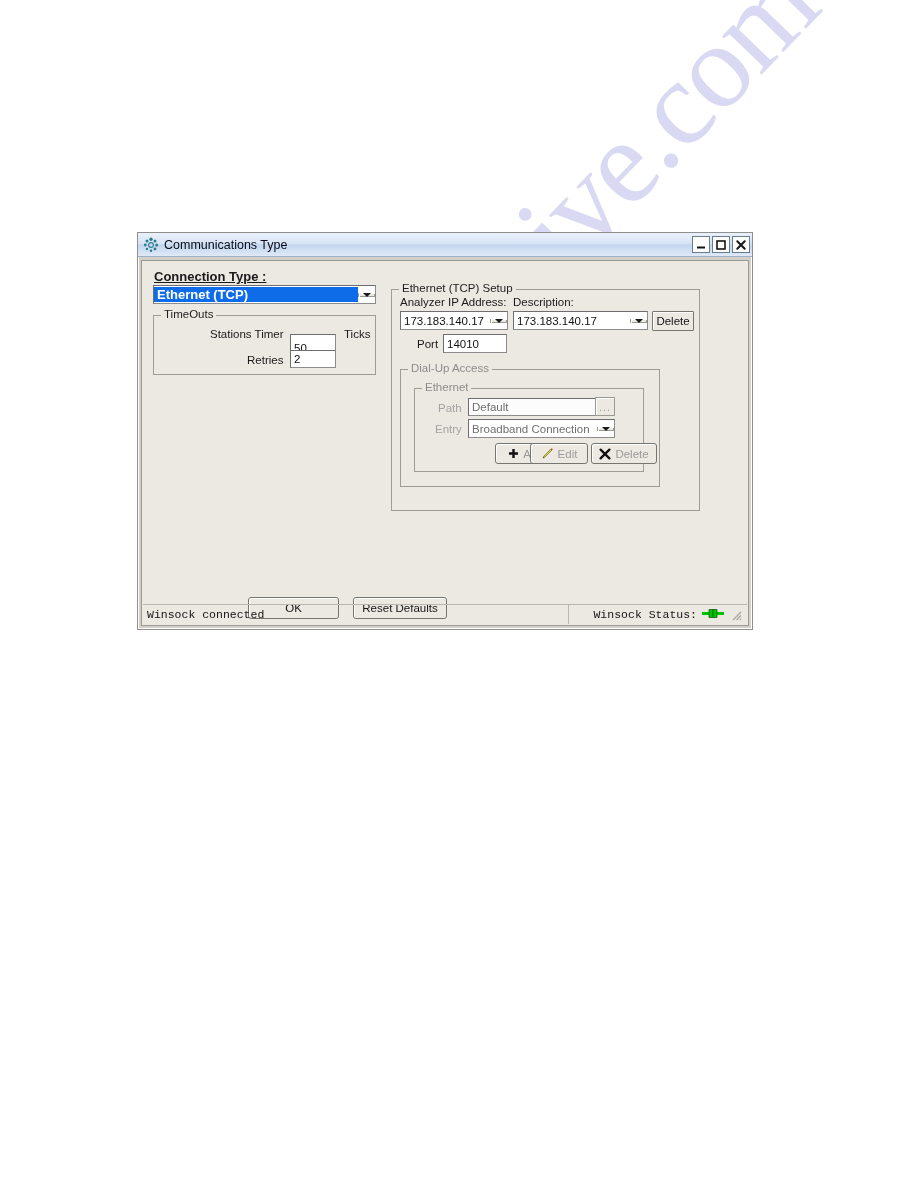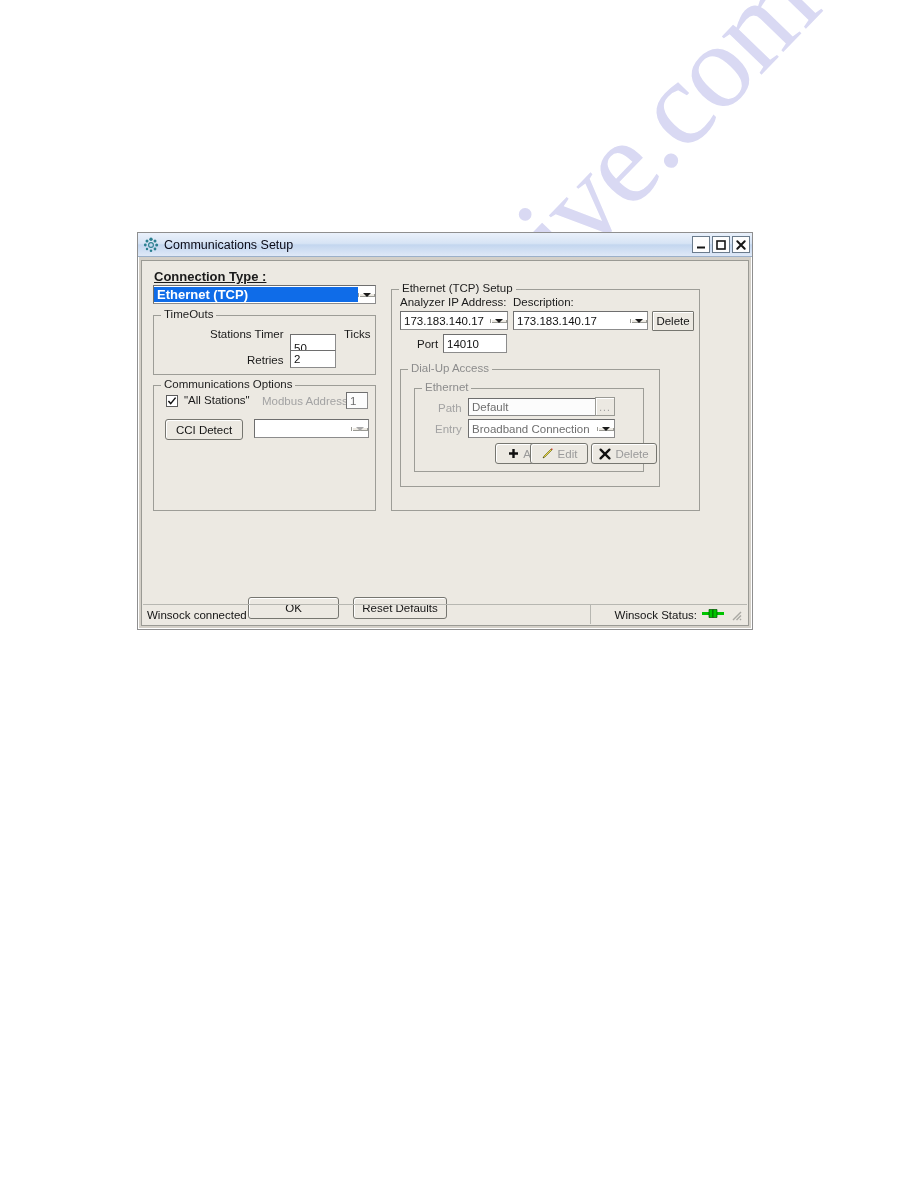--- a/index.html
+++ b/index.html
@@ -160,20 +160,21 @@
     box-shadow:inset 1px 1px 0 #ffffff;
     line-height:1;padding-bottom:2px;
   }
 
   
   .statusbar{
     position:absolute;left:1px;right:1px;bottom:1px;height:20px;
     border-top:1px solid #b7b7b1;
     display:flex;align-items:center;
     box-sizing:border-box;
+    font-family:Liberation Mono, monospace;
   }
   .status-left{
     flex:1 1 auto;font-size:11.5px;color:#141414;
     padding-left:4px;white-space:nowrap;overflow:hidden;
     border-right:1px solid #b7b7b1;height:100%;
     display:flex;align-items:center;
   }
   .status-right{
     flex:0 0 auto;display:flex;align-items:center;gap:5px;
     padding:0 4px;font-size:11.5px;color:#141414;white-space:nowrap;margin-left:20px;
@@ -198,21 +199,21 @@
           <circle cx="13.7" cy="8" r="1.5"></circle>
           <circle cx="12" cy="12" r="1.4"></circle>
           <circle cx="8" cy="13.7" r="1.3"></circle>
           <circle cx="4" cy="12" r="1.2"></circle>
           <circle cx="2.3" cy="8" r="1.4"></circle>
           <circle cx="4" cy="4" r="1.5"></circle>
         </g>
         <circle cx="8" cy="8" r="2.4" fill="none" stroke="#2a7f8f" stroke-width="1.1"></circle>
       </svg>
     </span>
-    <span class="title-text">Communications Setup</span>
+    <span class="title-text">Communications Type</span>
     <span class="winbtns">
       <span class="winbtn">
         <svg width="12" height="12" viewBox="0 0 12 12">
             <rect x="2" y="7.5" width="8" height="2" fill="#151515"></rect>
           </svg>
       </span>
       <span class="winbtn">
         <svg width="12" height="12" viewBox="0 0 12 12">
             <rect x="2" y="2" width="8" height="8" fill="none" stroke="#151515" stroke-width="1.6"></rect>
           </svg>
@@ -237,38 +238,20 @@
 
     <div class="group" style="left:11px;top:54px;width:223px;height:60px;">
       <span class="legend">TimeOuts</span>
       <span class="lbl" style="left:56px;top:12px;">Stations Timer</span>
       <span class="tbox" style="left:136px;top:18px;width:46px;height:28px;">50</span>
       <span class="lbl" style="left:190px;top:12px;">Ticks</span>
       <span class="lbl" style="left:93px;top:38px;">Retries</span>
       <span class="tbox" style="left:136px;top:34px;width:46px;height:18px;">2</span>
     </div>
 
-    <div class="group" style="left:11px;top:124px;width:223px;height:126px;">
-      <span class="legend">Communications Options</span>
-      <span class="cbx" style="left:12px;top:9px;">
-        <svg width="10" height="10" viewBox="0 0 10 10">
-            <path d="M1.4 5 L3.7 7.6 L8.6 1.6" stroke="#101010" stroke-width="1.5" fill="none"></path>
-          </svg>
-      </span>
-      <span class="lbl" style="left:30px;top:8px;">"All Stations"</span>
-      <span class="lbl dim" style="left:108px;top:9px;">Modbus Address</span>
-      <span class="tbox dim" style="left:192px;top:6px;width:22px;height:17px;">1</span>
-      <span class="btn" style="left:11px;top:33px;width:78px;height:21px;">CCI Detect</span>
-      <span class="combo" style="left:100px;top:33px;width:115px;height:19px;">
-        <span class="cval"></span>
-        <span class="carrow">
-            <span class="arrowglyph dimA"></span>
-          </span>
-      </span>
-    </div>
 
     <div class="group" style="left:249px;top:28px;width:309px;height:222px;">
       <span class="legend">Ethernet (TCP)  Setup</span>
 
       <span class="lbl" style="left:8px;top:6px;">Analyzer IP Address:</span>
       <span class="lbl" style="left:121px;top:6px;">Description:</span>
 
       <span class="combo" style="left:8px;top:21px;width:108px;height:19px;">
         <span class="cval">173.183.140.17</span>
         <span class="carrow">

